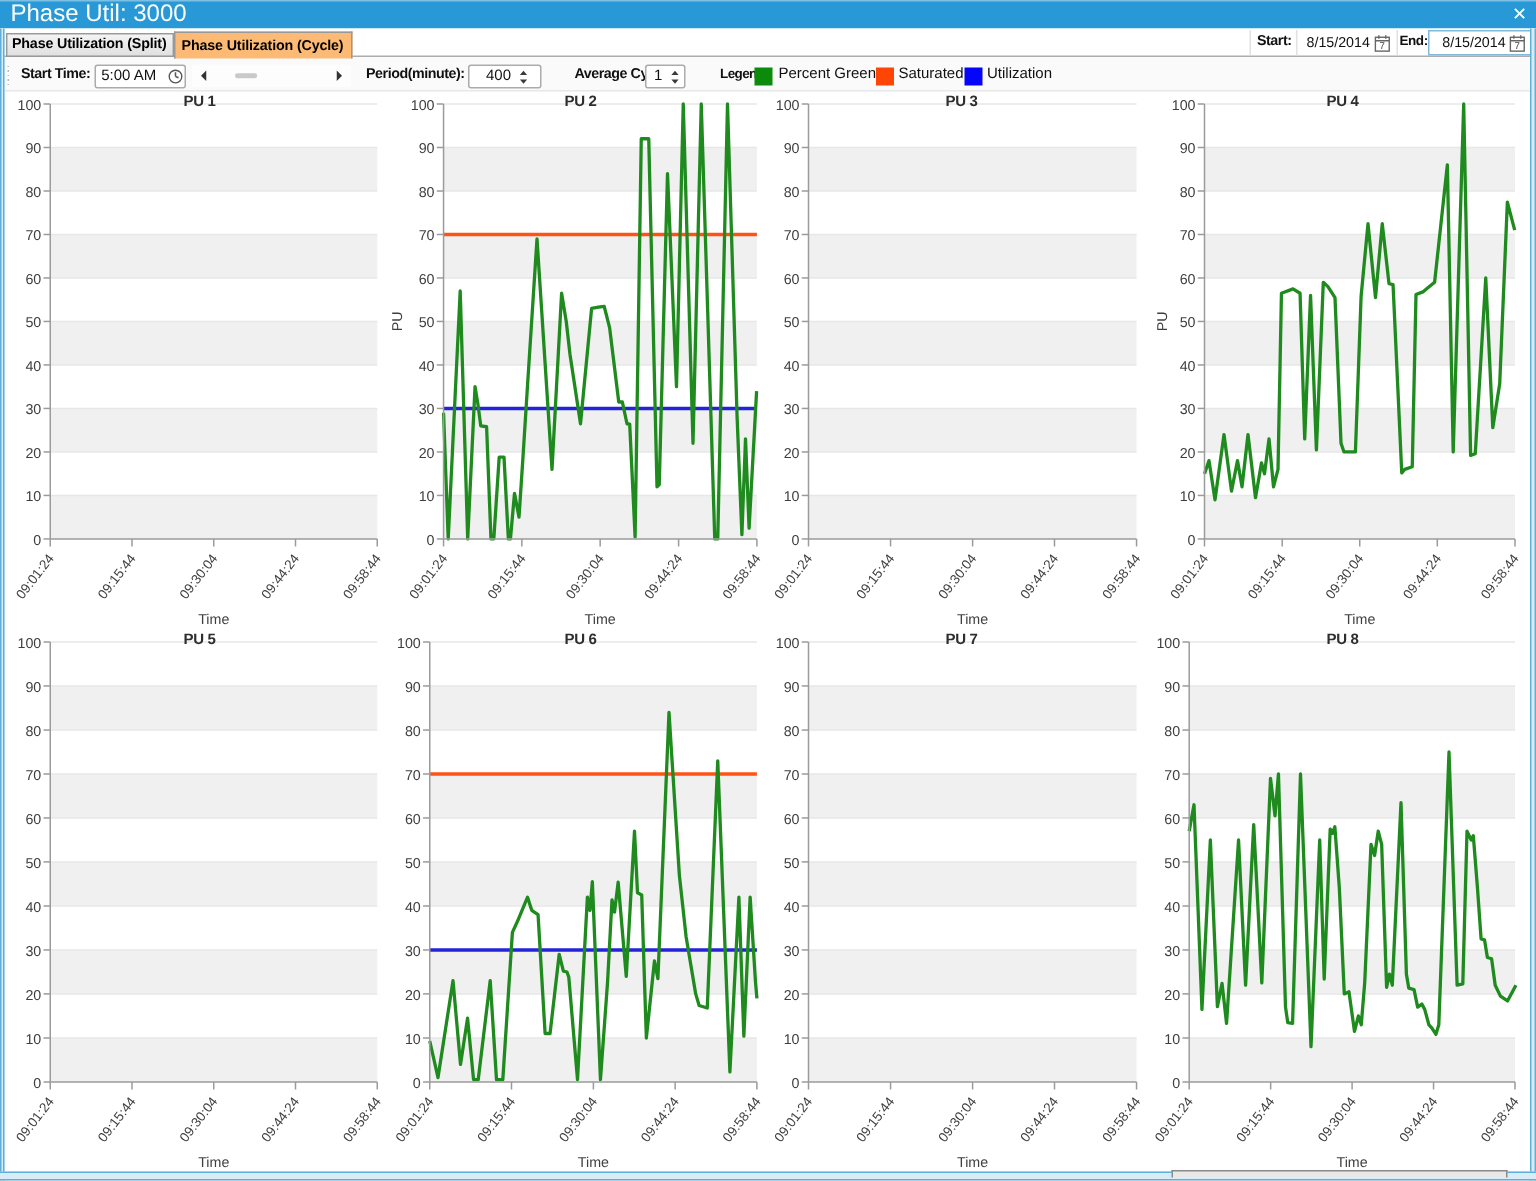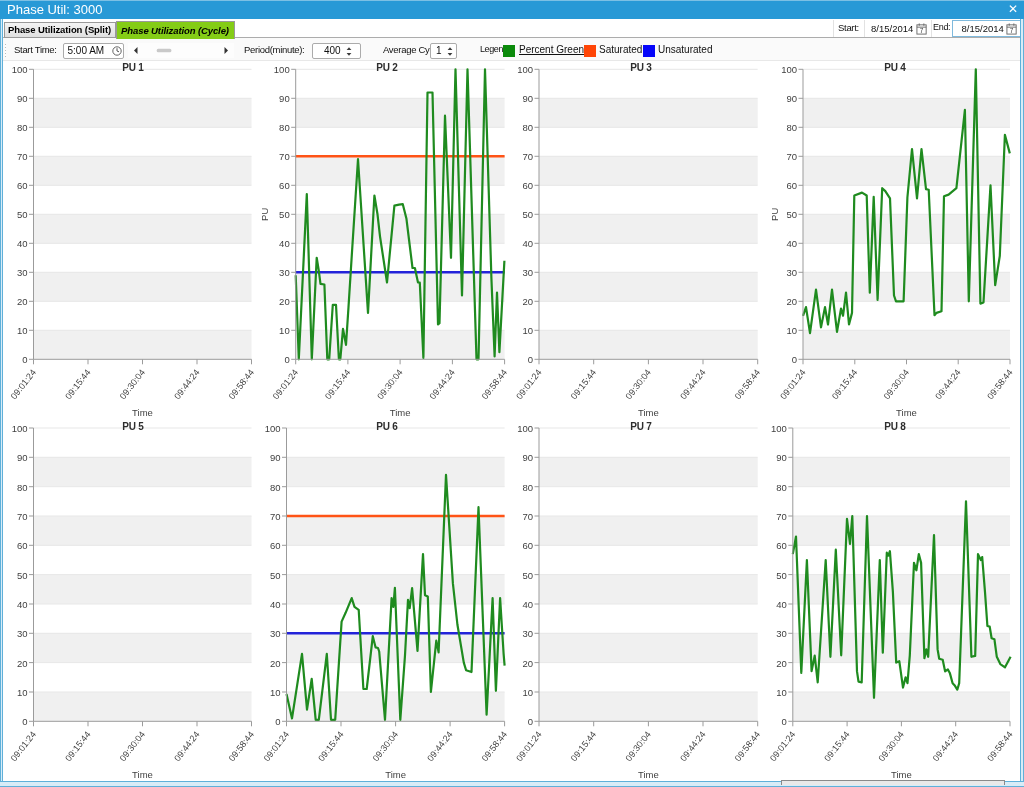--- a/index.html
+++ b/index.html
@@ -1,24 +1,24 @@
 <!DOCTYPE html>
 <html><head><meta charset="utf-8"><style>
 *{margin:0;padding:0;box-sizing:border-box;}
 html,body{width:1024px;height:787px;overflow:hidden;font-family:"Liberation Sans",sans-serif;background:#fff;}
 .abs{position:absolute;}
 #titlebar{left:0;top:0;width:1024px;height:18.5px;background:#2899d6;border-top:1px solid #7cc0e4;}
-#titletext{left:7px;top:1px;width:400px;height:17px;line-height:17px;color:#fff;font-size:13px;}
+#titletext{left:7px;top:1px;width:400px;height:17px;line-height:17px;color:#fff;font-size:16px;}
 #closex{left:1003px;top:0;width:20px;height:18px;color:#fff;font-size:12px;text-align:center;line-height:18px;}
 #tabrow{left:0;top:18.5px;width:1024px;height:19px;background:#fff;}
 #tabunderline{left:2px;top:36.6px;width:1020px;height:1px;background:#acacac;}
 .tab1{left:3.5px;top:22px;width:112px;height:15.5px;background:linear-gradient(#f4f4f4,#e0e0e0);border:1px solid #999;color:#000;font-size:9.5px;font-weight:bold;letter-spacing:-0.1px;text-align:center;line-height:14px;white-space:nowrap;}
-.tab2{left:115.5px;top:20.5px;width:119px;height:18px;background:#84cc16;border:1px solid #999;border-bottom:none;color:#000;font-size:9.5px;font-weight:bold;letter-spacing:-0.1px;text-align:center;line-height:17px;z-index:3;white-space:nowrap;font-style:italic;}
+.tab2{left:115.5px;top:20.5px;width:119px;height:18px;background:#fdba74;border:1px solid #999;border-bottom:none;color:#000;font-size:9.5px;font-weight:bold;letter-spacing:-0.1px;text-align:center;line-height:17px;z-index:3;white-space:nowrap;}
 .dtsep{top:20px;width:1px;height:16.5px;background:#e2e2e2;}
-.blabel{font-size:9.5px;font-weight:normal;letter-spacing:-0.3px;color:#111;white-space:nowrap;}
+.blabel{font-size:9.5px;font-weight:bold;letter-spacing:-0.3px;color:#111;white-space:nowrap;}
 .rlabel{font-size:10px;color:#111;white-space:nowrap;}
 #toolbar{left:3px;top:37.6px;width:1018px;height:23.4px;background:#fafafa;border-bottom:1px solid #e8e8e8;}
 .tbox{background:#fff;border:1px solid #ababab;border-radius:2px;}
 #chartarea{left:0;top:61px;width:1024px;height:720px;}
 .sq{top:45px;width:11.5px;height:11.5px;}
 #wleft{left:0;top:18.5px;width:3px;height:768.5px;background:#d8ecf7;border-left:1px solid #5fb0d9;border-right:1px solid #5fb0d9;}
 #wright{left:1020px;top:18.5px;width:4px;height:768.5px;background:#d8ecf7;border-left:1px solid #5fb0d9;border-right:1px solid #5fb0d9;}
 #wbot{left:0;top:781px;width:1024px;height:6px;background:#d8ecf7;border-top:1px solid #5fb0d9;border-bottom:1px solid #5fb0d9;}
 #hscroll{left:781px;top:779.5px;width:224px;height:5.5px;background:#e9e9e9;border:1px solid #8a8a8a;border-bottom:none;z-index:5;}
 </style></head>
@@ -79,25 +79,25 @@
   </svg>
 <div class="abs blabel" style="left:364px;top:44px;margin-left:19px;">Average Cycle:</div>
 <div class="abs tbox" style="left:430px;top:43px;width:27px;height:15.5px;"></div>
 <div class="abs rlabel" style="left:436px;top:44.5px;">1</div>
 <svg class="abs" style="left:445px;top:44.5px" width="10" height="13" viewBox="0 0 10 13">
     <path d="M 5 2.2 L 7.4 5 L 2.6 5 Z" fill="#3a3a3a"></path>
     <path d="M 5 10.8 L 7.4 8 L 2.6 8 Z" fill="#3a3a3a"></path>
   </svg>
 <div class="abs blabel" style="left:480px;top:44px;font-size:9px;letter-spacing:-0.4px;text-align:center;">Legend:</div>
 <div class="abs sq" style="left:503px;background:#0b8a0b;"></div>
-<div class="abs rlabel" style="left:519px;top:44px;text-decoration:underline;">Percent Green</div>
+<div class="abs rlabel" style="left:519px;top:44px;">Percent Green</div>
 <div class="abs sq" style="left:584px;background:#ff4506;"></div>
 <div class="abs rlabel" style="left:599px;top:44px;">Saturated</div>
 <div class="abs sq" style="left:643px;background:#0505fa;"></div>
-<div class="abs rlabel" style="left:658px;top:44px;">Unsaturated</div>
+<div class="abs rlabel" style="left:658px;top:44px;">Utilization</div>
 
 <svg class="abs" id="chartarea" width="1024" height="720" viewBox="0 0 1024 720" font-family="Liberation Sans, sans-serif">
 <rect x="33.5" y="269.3" width="218.0" height="29.0" fill="#f0f0f0"></rect>
 <rect x="33.5" y="211.3" width="218.0" height="29.0" fill="#f0f0f0"></rect>
 <rect x="33.5" y="153.3" width="218.0" height="29.0" fill="#f0f0f0"></rect>
 <rect x="33.5" y="95.3" width="218.0" height="29.0" fill="#f0f0f0"></rect>
 <rect x="33.5" y="37.3" width="218.0" height="29.0" fill="#f0f0f0"></rect>
 <line x1="33.5" y1="269.3" x2="251.5" y2="269.3" stroke="#e7e7e7" stroke-width="1"></line>
 <line x1="33.5" y1="240.3" x2="251.5" y2="240.3" stroke="#e7e7e7" stroke-width="1"></line>
 <line x1="33.5" y1="211.3" x2="251.5" y2="211.3" stroke="#e7e7e7" stroke-width="1"></line>

